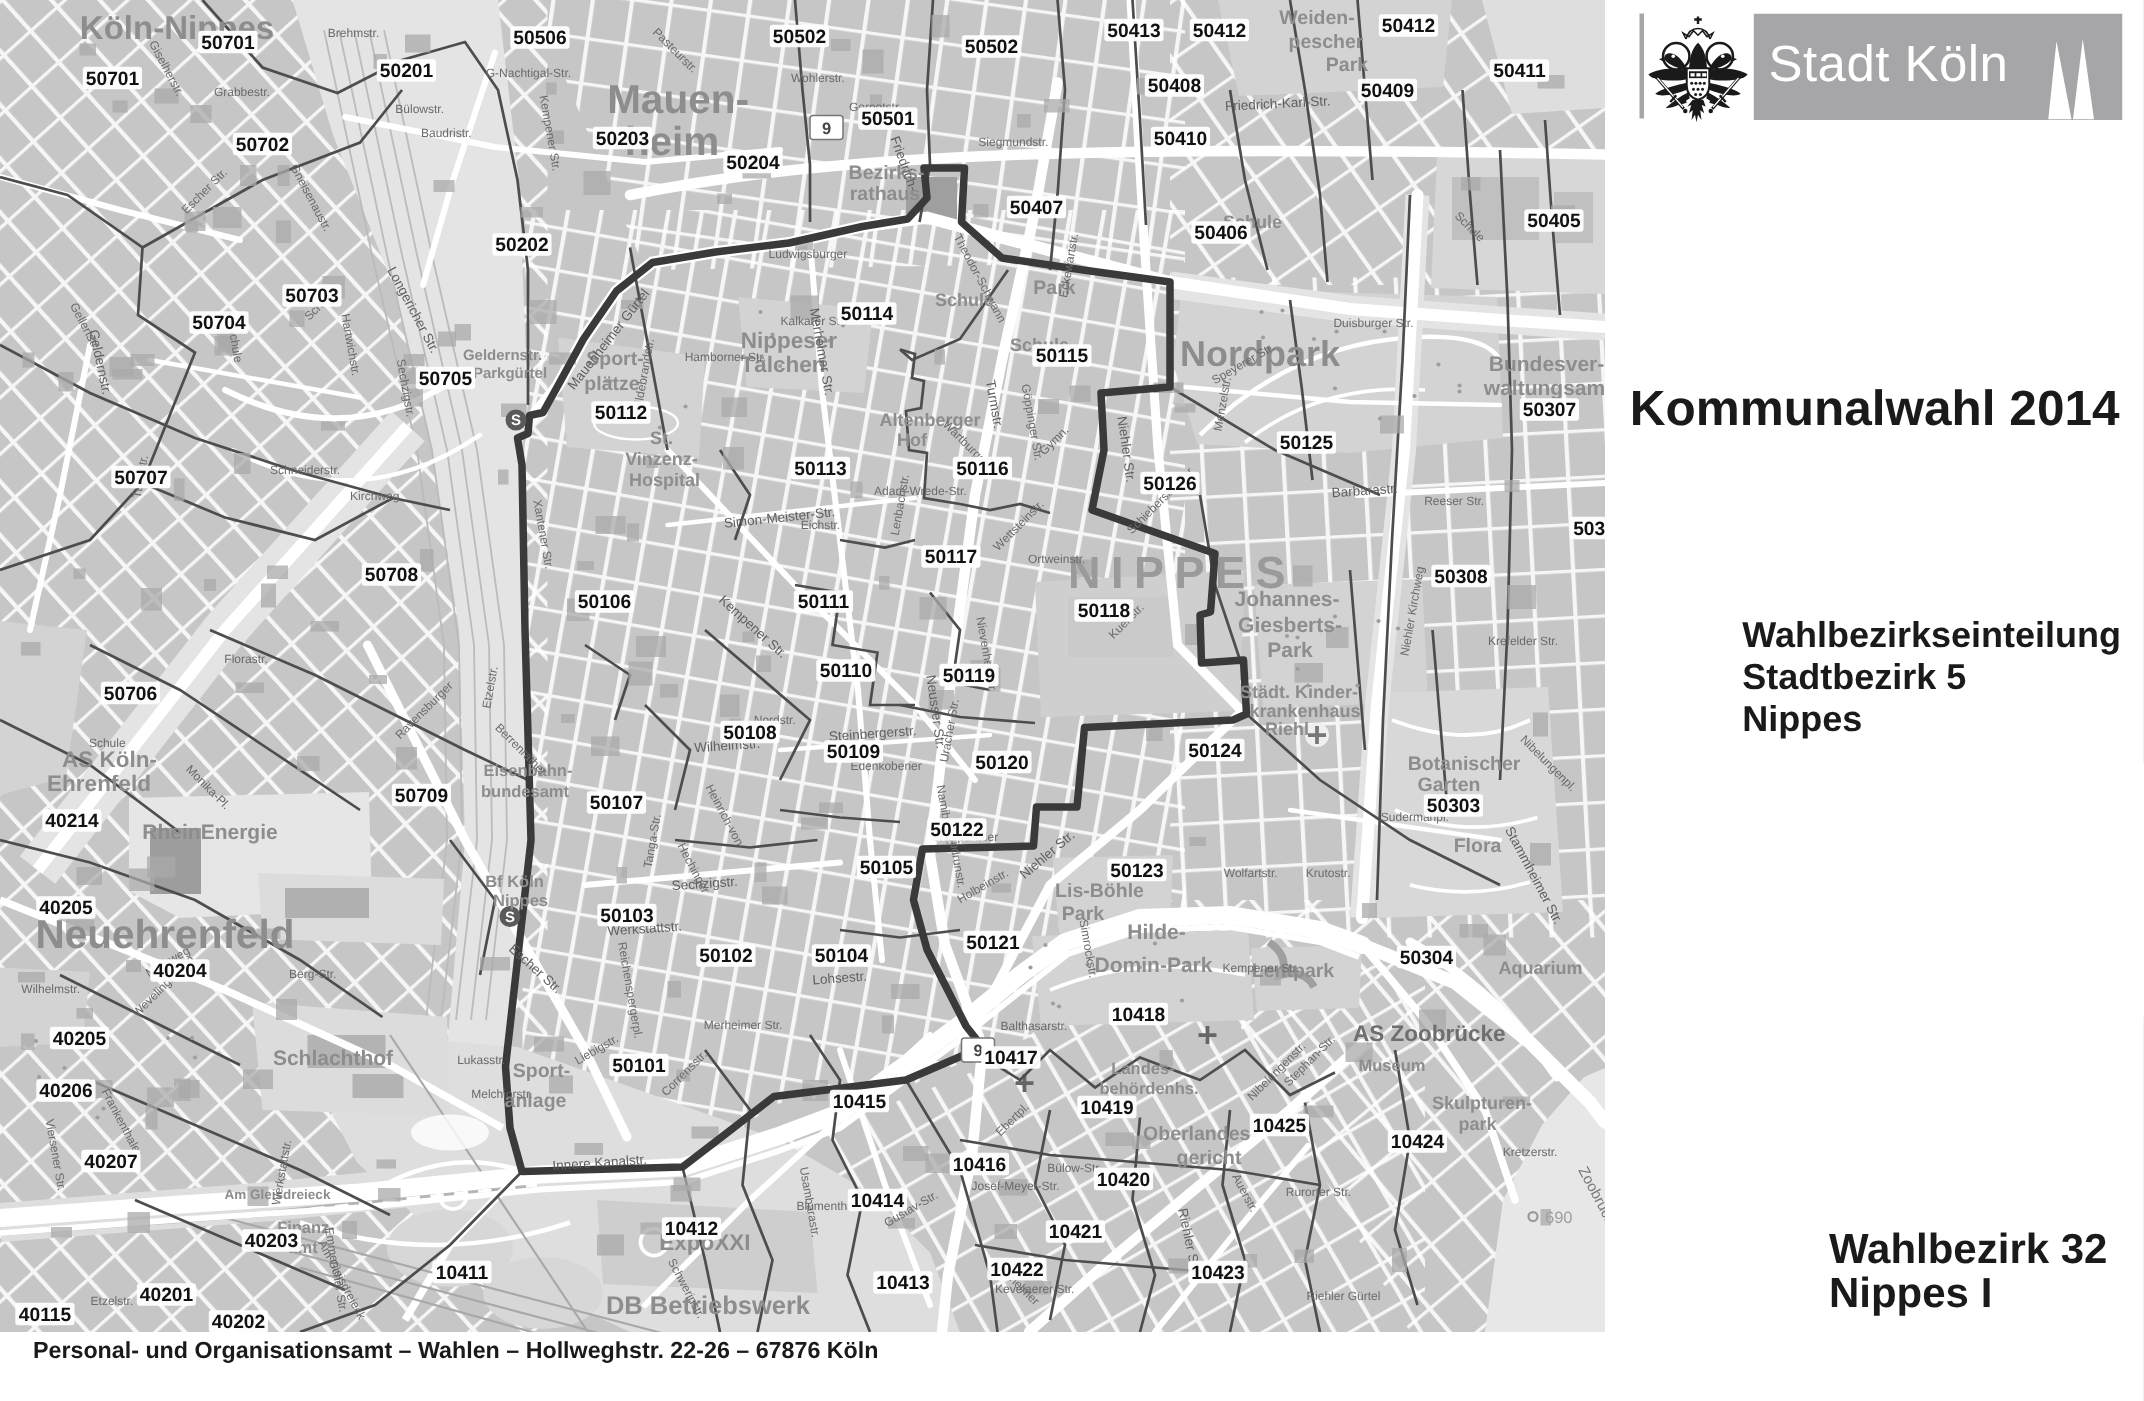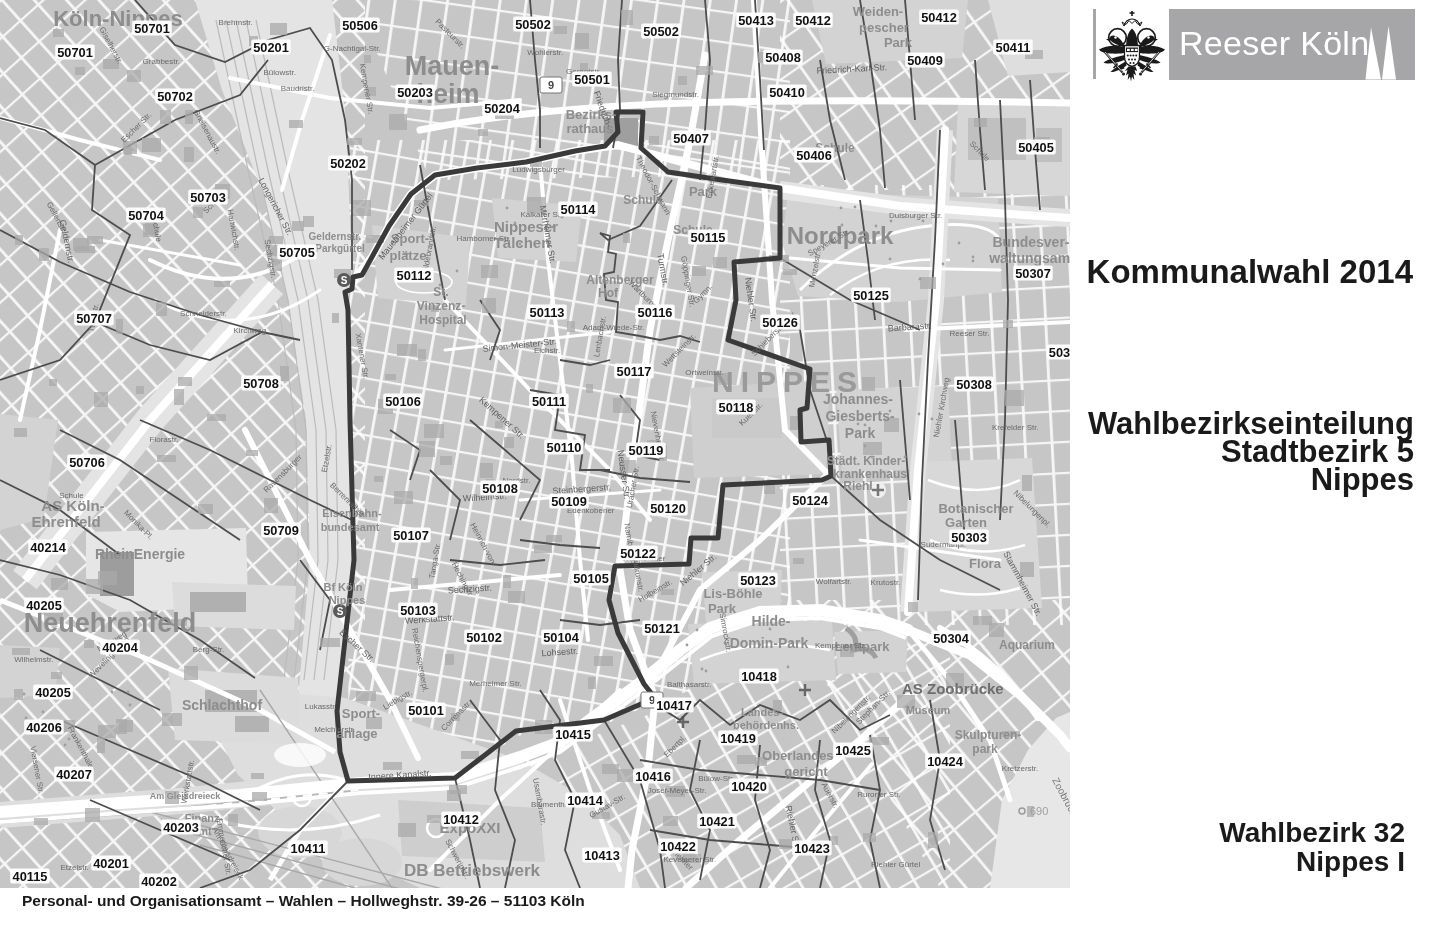--- a/index.html
+++ b/index.html
@@ -1,16 +1,16 @@
 <!DOCTYPE html>
 <html><head><meta charset="utf-8">
 <style>
 html,body{margin:0;padding:0;width:1429px;height:934px;background:#fff;overflow:hidden}
 body{font-family:"Liberation Sans",sans-serif;position:relative}
-.r{position:absolute;text-align:right;font-weight:bold;color:#1a1a1a}
+.r{position:absolute;font-weight:bold;color:#1a1a1a}
 svg text{font-family:"Liberation Sans",sans-serif}
 </style></head>
 <body>
 <svg width="1070" height="888" viewBox="0 0 1070 888" style="position:absolute;left:0;top:0">
     <rect x="0" y="0" width="1070" height="888" fill="#c6c6c6"></rect>
     <defs>
       <pattern id="pA" width="26" height="30" patternUnits="userSpaceOnUse" patternTransform="rotate(8)">
         <rect x="0" y="0" width="2.8" height="30" fill="#ffffff"></rect>
         <rect x="0" y="0" width="26" height="2.2" fill="#ffffff"></rect>
       </pattern>
@@ -846,16 +846,16 @@
       <circle cx="37.6" cy="55" r="1"></circle>
 </g>
 <circle cx="19.5" cy="29.5" r="1.2" fill="#fff"></circle>
 <circle cx="52.5" cy="29.5" r="1.2" fill="#fff"></circle>
 </svg>
 <svg width="246" height="71" viewBox="0 0 246 71" style="position:absolute;left:1169px;top:9px">
 <rect width="246" height="71" fill="#a6a6a8"></rect>
 <polygon points="196.5,70.5 202,18.5 212,70.5" fill="#fff"></polygon>
 <polygon points="213,70.5 219.5,17 227,70.5" fill="#fff"></polygon>
 </svg>
-<div style="position:absolute;left:1179px;top:24px;font-size:34px;color:#fff;font-weight:normal;letter-spacing:0.3px">Reeser Köln</div>
+<div style="position:absolute;left:1179px;top:24px;font-size:34px;color:#fff;font-weight:normal;letter-spacing:0.3px">Stadt Köln</div>
 <div class="r" style="right:16px;top:253px;font-size:33px">Kommunalwahl 2014</div>
-<div class="r" style="right:15px;top:410px;font-size:31px;line-height:28px">Wahlbezirkseinteilung<br>Stadtbezirk 5<br>Nippes</div>
+<div class="r" style="right:15px;top:410px;font-size:24px;line-height:28px">Wahlbezirkseinteilung<br>Stadtbezirk 5<br>Nippes</div>
 <div class="r" style="right:24px;top:818px;font-size:28px;line-height:29px">Wahlbezirk 32<br>Nippes I</div>
-<div style="position:absolute;left:22px;top:892px;font-size:15.5px;font-weight:bold;color:#1a1a1a">Personal- und Organisationsamt – Wahlen – Hollweghstr. 39-26 – 51103 Köln</div>
+<div style="position:absolute;left:22px;top:892px;font-size:15.5px;font-weight:bold;color:#1a1a1a">Personal- und Organisationsamt – Wahlen – Hollweghstr. 22-26 – 67876 Köln</div>
 </body></html>

